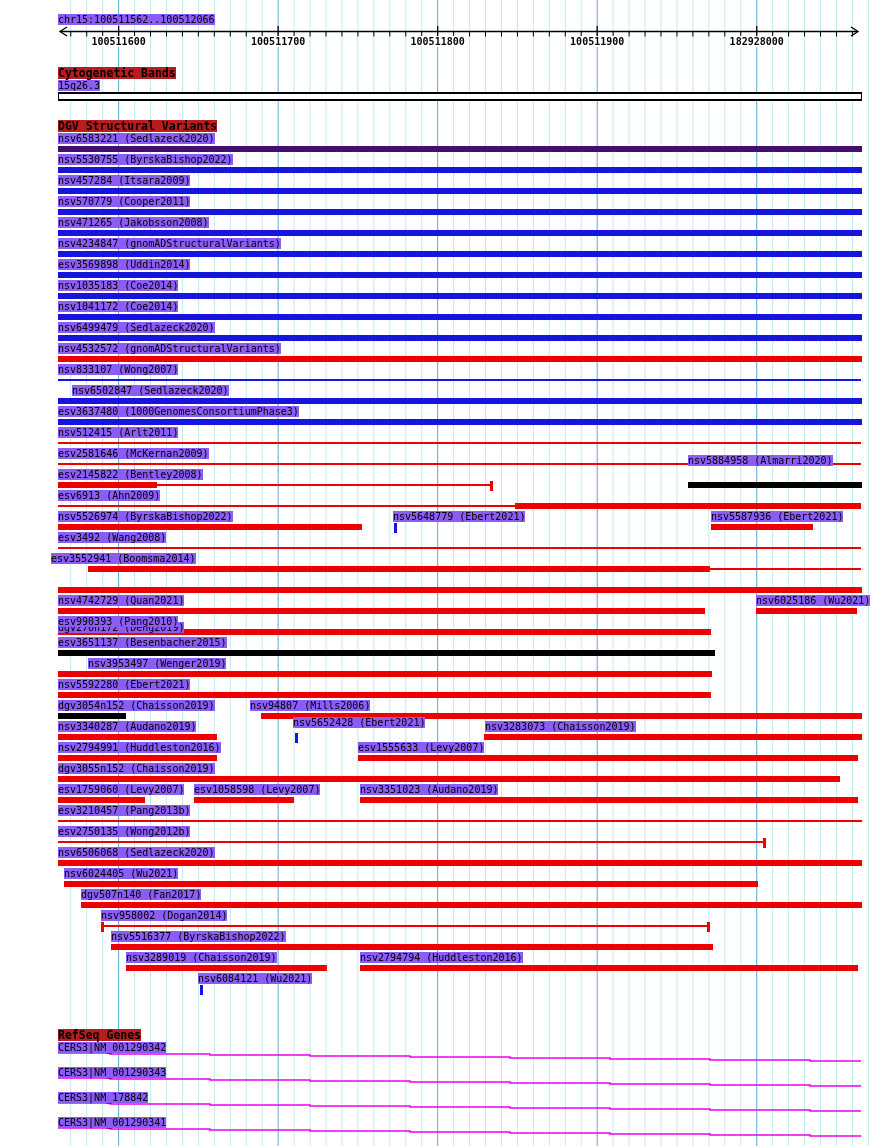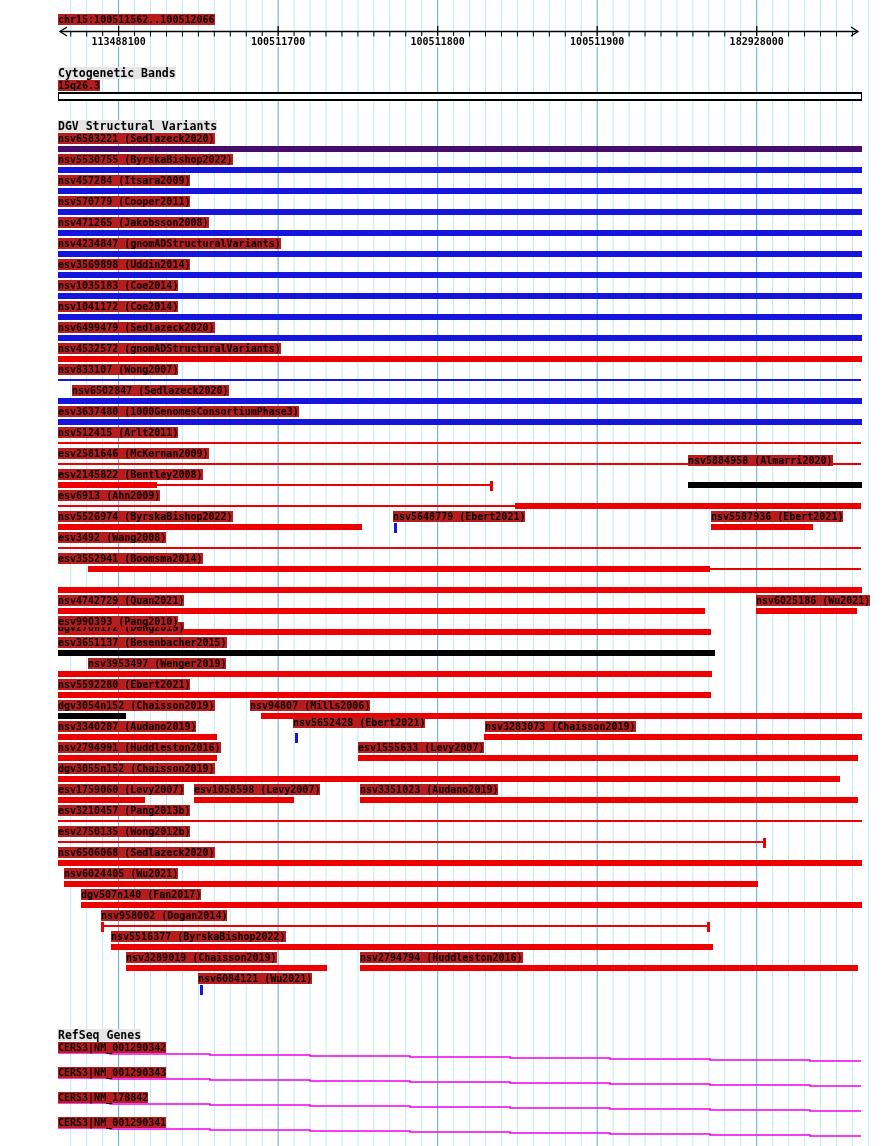--- a/index.html
+++ b/index.html
@@ -1,23 +1,23 @@
 <!DOCTYPE html>
 <html><head>
 <meta charset="utf-8">
 <style>
   html,body{margin:0;padding:0;background:#fff;}
   .screen{position:relative;width:890px;height:1146px;background:#ffffff;
           font-family:"DejaVu Sans Mono",monospace;overflow:hidden;}
   svg.layer{position:absolute;left:0;top:0;z-index:1;}
   .seg{position:absolute;z-index:2;}
-  .lbl{position:absolute;z-index:3;font-size:10px;font-weight:bold;line-height:11px;
+  .lbl{position:absolute;z-index:3;font-size:10px;font-weight:normal;line-height:11px;
+       color:#000;background:#8b5cf6;white-space:pre;}
+  .hdr{position:absolute;z-index:3;font-size:11.5px;font-weight:bold;line-height:12px;
        color:#000;background:#b91c1c;white-space:pre;}
-  .hdr{position:absolute;z-index:3;font-size:11.5px;font-weight:bold;line-height:12px;
-       color:#000;background:#e5e5e5;white-space:pre;}
   .ruler-lbl{position:absolute;z-index:3;font-size:10px;font-weight:bold;line-height:11px;
        color:#000;background:#fff;white-space:pre;transform:translateX(-50%);}
   .band-rect{position:absolute;z-index:2;left:58px;top:92px;width:804px;height:9px;
        background:#ffffff;border-top:2px solid #000;border-bottom:2px solid #000;
        border-left:1px solid #000;border-right:1px solid #000;box-sizing:border-box;}
 </style>
 </head>
 <body>
 
 <div class="screen">
@@ -128,21 +128,21 @@
       <line x1="852.4285714285714" y1="31.5" x2="852.4285714285714" y2="36.5" stroke="#000000" stroke-width="1"></line>
       <polyline points="58,1053 110,1053 110,1054 210,1054 210,1055 310,1055 310,1056 410,1056 410,1057 510,1057 510,1058 610,1058 610,1059 710,1059 710,1060 810,1060 810,1061 861,1061" fill="none" stroke="#ee00ee" stroke-width="1.6"></polyline>
       <polyline points="58,1078 110,1078 110,1079 210,1079 210,1080 310,1080 310,1081 410,1081 410,1082 510,1082 510,1083 610,1083 610,1084 710,1084 710,1085 810,1085 810,1086 861,1086" fill="none" stroke="#ee00ee" stroke-width="1.6"></polyline>
       <polyline points="58,1103 110,1103 110,1104 210,1104 210,1105 310,1105 310,1106 410,1106 410,1107 510,1107 510,1108 610,1108 610,1109 710,1109 710,1110 810,1110 810,1111 861,1111" fill="none" stroke="#ee00ee" stroke-width="1.6"></polyline>
       <polyline points="58,1128 110,1128 110,1129 210,1129 210,1130 310,1130 310,1131 410,1131 410,1132 510,1132 510,1133 610,1133 610,1134 710,1134 710,1135 810,1135 810,1136 861,1136" fill="none" stroke="#ee00ee" stroke-width="1.6"></polyline>
     </svg>
 
   <div class="lbl" style="left:58px;top:14px;">chr15:100511562..100512066</div>
 
   <div id="ruler-labels">
-      <div class="ruler-lbl" style="left: 118.619px; top: 36px;">113488100</div>
+      <div class="ruler-lbl" style="left: 118.619px; top: 36px;">100511600</div>
       <div class="ruler-lbl" style="left: 278.143px; top: 36px;">100511700</div>
       <div class="ruler-lbl" style="left: 437.667px; top: 36px;">100511800</div>
       <div class="ruler-lbl" style="left: 597.19px; top: 36px;">100511900</div>
       <div class="ruler-lbl" style="left: 756.714px; top: 36px;">182928000</div>
     </div>
 
   <div class="hdr" style="left:58px;top:67px;">Cytogenetic Bands</div>
   <div class="lbl" style="left:58px;top:80px;">15q26.3</div>
   <div class="band-rect"></div>
 
@@ -191,21 +191,21 @@
       <div class="seg" style="background: rgb(238, 0, 0); left: 58px; width: 457px; top: 505px; height: 1.5px;"></div>
       <div class="seg" style="background: rgb(238, 0, 0); left: 515px; width: 346px; top: 503px; height: 6px;"></div>
       <div class="lbl" style="left: 58px; top: 511px;">nsv5526974 (ByrskaBishop2022)</div>
       <div class="seg" style="background: rgb(238, 0, 0); left: 58px; width: 304px; top: 524px; height: 6px;"></div>
       <div class="lbl" style="left: 393px; top: 511px;">nsv5648779 (Ebert2021)</div>
       <div class="seg" style="background: rgb(21, 21, 221); left: 394px; width: 3px; top: 523px; height: 10px;"></div>
       <div class="lbl" style="left: 711px; top: 511px;">nsv5587936 (Ebert2021)</div>
       <div class="seg" style="background: rgb(238, 0, 0); left: 711px; width: 102px; top: 524px; height: 6px;"></div>
       <div class="lbl" style="left: 58px; top: 532px;">esv3492 (Wang2008)</div>
       <div class="seg" style="background: rgb(238, 0, 0); left: 58px; width: 803px; top: 547px; height: 1.5px;"></div>
-      <div class="lbl" style="left: 58px; top: 553px;">esv3552941 (Boomsma2014)</div>
+      <div class="lbl" style="left: 51px; top: 553px;">esv3552941 (Boomsma2014)</div>
       <div class="seg" style="background: rgb(238, 0, 0); left: 88px; width: 622px; top: 566px; height: 6px;"></div>
       <div class="seg" style="background: rgb(238, 0, 0); left: 710px; width: 151px; top: 568px; height: 1.5px;"></div>
       <div class="lbl" style="left: 58px; top: 574px; margin-top: 48px;">dgv270n172 (Deng2019)</div>
       <div class="seg" style="background: rgb(238, 0, 0); left: 58px; width: 804px; top: 587px; height: 6px;"></div>
       <div class="lbl" style="left: 58px; top: 595px;">nsv4742729 (Quan2021)</div>
       <div class="seg" style="background: rgb(238, 0, 0); left: 58px; width: 647px; top: 608px; height: 6px;"></div>
       <div class="lbl" style="left: 756px; top: 595px;">nsv6025186 (Wu2021)</div>
       <div class="seg" style="background: rgb(238, 0, 0); left: 756px; width: 101px; top: 608px; height: 6px;"></div>
       <div class="lbl" style="left: 58px; top: 616px;">esv990393 (Pang2010)</div>
       <div class="seg" style="background: rgb(238, 0, 0); left: 58px; width: 653px; top: 629px; height: 6px;"></div>

